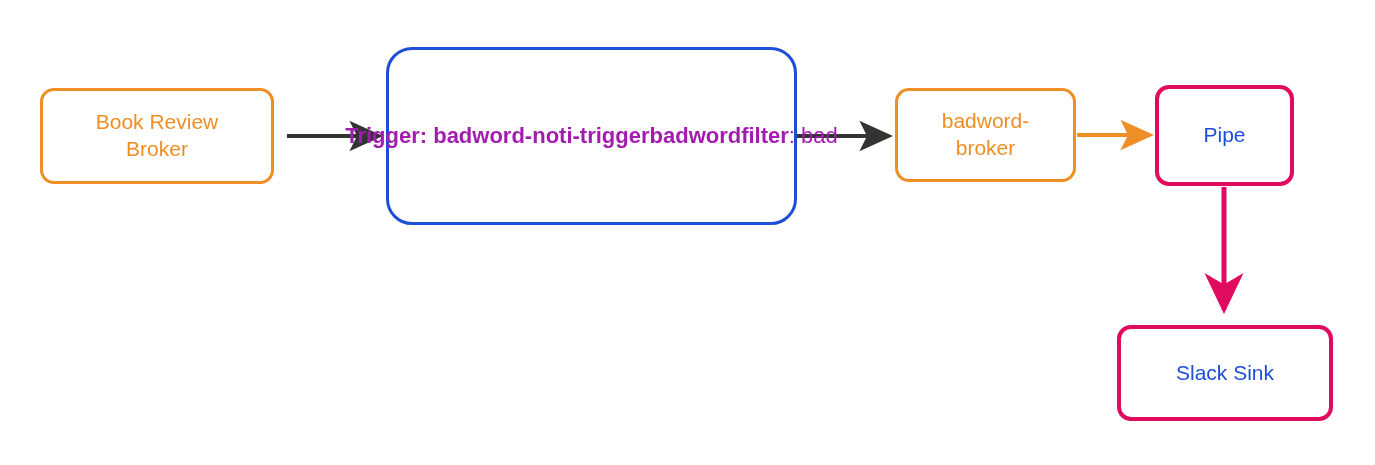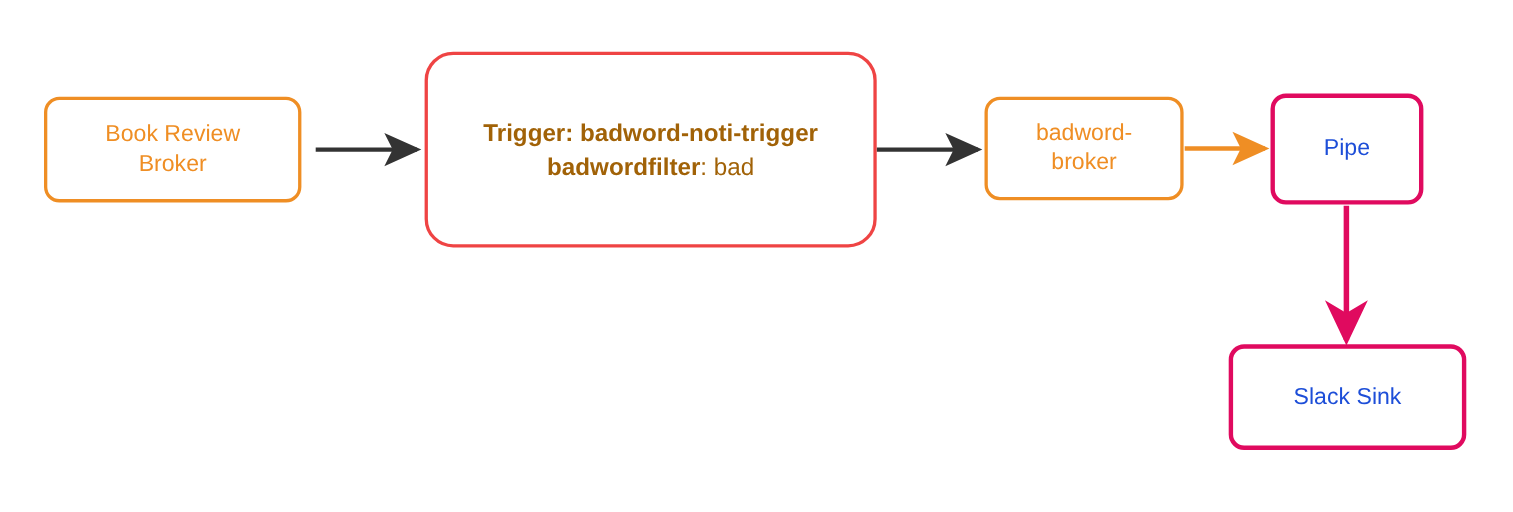--- a/index.html
+++ b/index.html
@@ -33,26 +33,26 @@
     border-radius: 14px;
     font-size: 21px;
   }
   .node-crimson {
     border: 4px solid #e00a5f;
     color: #1d4ed8;
     border-radius: 14px;
     font-size: 21px;
   }
   .node-trigger {
-    border: 3px solid #ef4444;
-    color: #a16207;
+    border: 3px solid #1d4ed8;
+    color: #a21caf;
     border-radius: 26px;
     font-size: 22px;
     line-height: 1.42;
-    flex-direction: column;
+    flex-direction: row;
     padding: 0 22px;
   }
   .node-trigger .tline { white-space: nowrap; }
   .node-trigger b { font-weight: bold; }
   .wrap-label { white-space: pre-line; }
   svg.edges {
     position: absolute;
     left: 0;
     top: 0;
     width: 1375px;
@@ -104,17 +104,17 @@
 
   <div class="node node-orange wrap-label" style="left:895px; top:88px; width:181px; height:94px;">
     <span>badword-
 broker</span>
   </div>
 
   <div class="node node-crimson" style="left:1155px; top:85px; width:139px; height:101px;">
     <span>Pipe</span>
   </div>
 
-  <div class="node node-crimson" style="left:1117px; top:313px; width:216px; height:96px;">
+  <div class="node node-crimson" style="left:1117px; top:325px; width:216px; height:96px;">
     <span>Slack Sink</span>
   </div>
 
 </div>
 
 </body></html>

